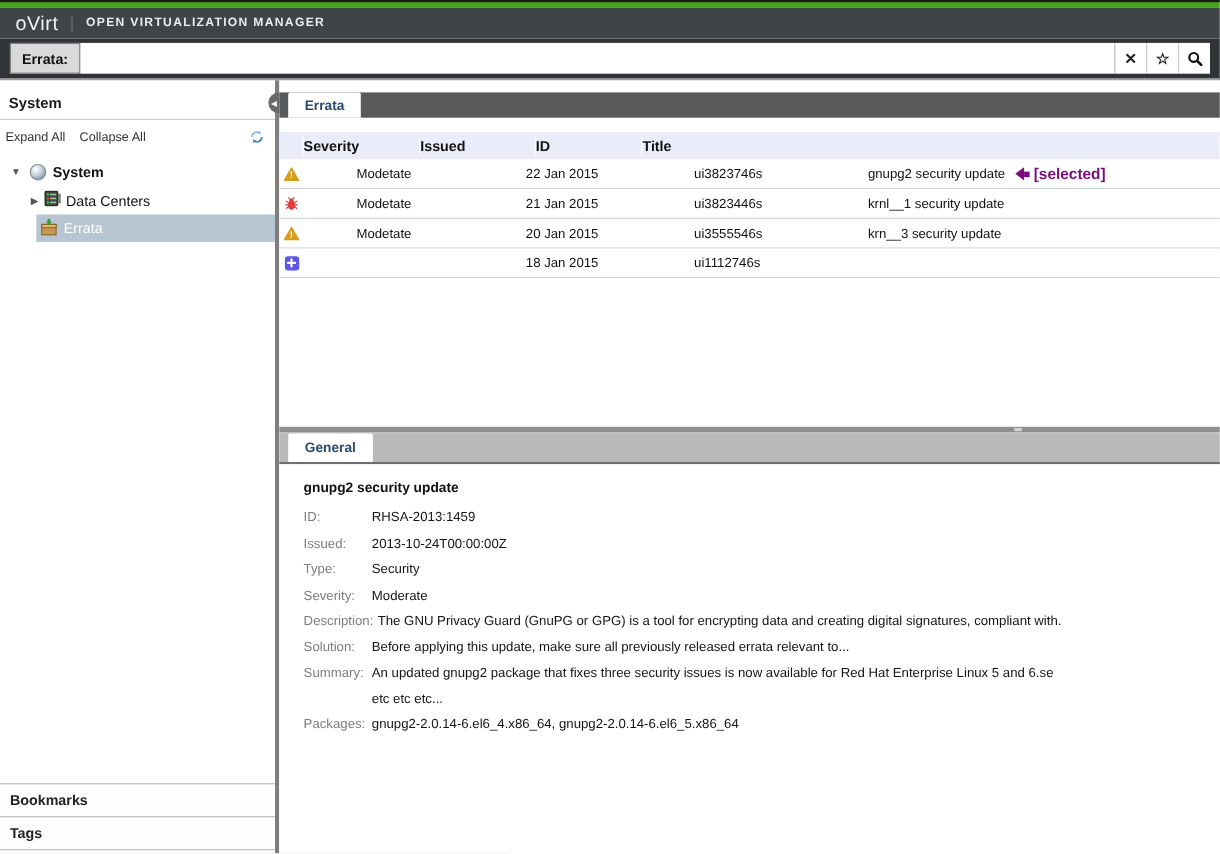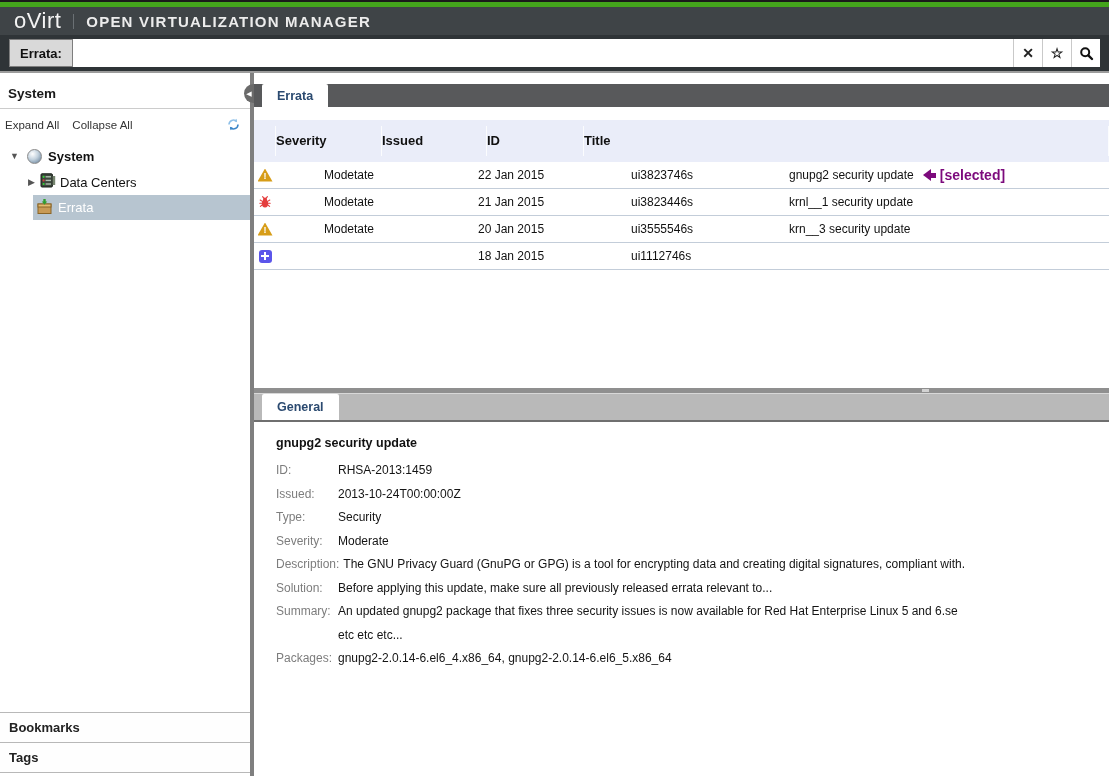--- a/index.html
+++ b/index.html
@@ -2,23 +2,23 @@
 <html><head>
 <meta charset="utf-8">
 <style>
   html,body{margin:0;padding:0;background:#e9e9e9;}
   .page{width:1109px;height:776px;display:flex;flex-direction:column;overflow:hidden;
         background:#fff;font-family:"Liberation Sans","DejaVu Sans",sans-serif;position:relative;}
 
   
   .green-strip{height:7px;background:#44a51c;border-top:2px solid #1b1b1b;box-sizing:border-box;flex:none;}
   .masthead{height:28px;background:#3f4447;display:flex;align-items:center;padding-left:14px;flex:none;}
-  .logo{font-size:22px;color:#f4f4f4;letter-spacing:.5px;}
+  .logo{font-size:18px;color:#f4f4f4;letter-spacing:.5px;}
   .logo-sep{width:1px;height:15px;background:#6a7074;margin:0 12px;}
-  .product{font-size:15px;font-weight:bold;letter-spacing:1.2px;color:#ececec;}
+  .product{font-size:11px;font-weight:bold;letter-spacing:1.2px;color:#ececec;}
 
   .searchbar{height:38px;background:#2f3437;display:flex;align-items:center;padding:0 9px;
              border-bottom:2px solid #9c9c9c;box-sizing:border-box;flex:none;}
   .search-box{display:flex;height:28px;flex:1;}
   .scope{background:#d9d9d9;border:1px solid #7e7e7e;display:flex;align-items:center;padding:0 10px;
          font-weight:bold;font-size:13px;color:#111;box-sizing:border-box;cursor:pointer;}
   .query{flex:1;border:none;outline:none;font-size:13px;padding:0 6px;min-width:0;}
   .sbtn{width:29px;background:#fff;border:none;border-left:1px solid #c9c9c9;font-size:14px;font-weight:bold;
         color:#222;display:flex;align-items:center;justify-content:center;cursor:pointer;padding:0;}
 
@@ -56,21 +56,21 @@
   
   .main{flex:1;display:flex;flex-direction:column;min-width:0;background:#fff;}
   .top-section{height:315px;flex:none;display:flex;flex-direction:column;}
   .tabstrip{flex:none;display:flex;align-items:stretch;padding-left:8px;}
   .tabstrip.dark{height:23px;background:#58595b;margin-top:11px;}
   .tabstrip.light{height:26px;background:#b9b9b9;border-top:1px solid #d8d8d8;border-bottom:2px solid #6f6f6f;box-sizing:content-box;}
   .tab{background:#fff;display:flex;align-items:center;justify-content:center;padding:0 15px;font-size:12.5px;
        font-weight:bold;color:#2b4a70;border-radius:2px 2px 0 0;cursor:pointer;}
   .gap13{height:13px;flex:none;}
 
-  .ghead{display:grid;grid-template-columns:22px 106px 105px 97px 1fr;background:#eaedf9;height:42px;
+  .ghead{display:grid;grid-template-columns:22px 106px 105px 97px 1fr;background:#eaedf9;height:25px;
          align-items:center;font-weight:bold;font-size:13px;color:#111;flex:none;}
   .ghead .hc{border-right:1px solid #fbfcfe;height:70%;display:flex;align-items:center;}
   .trow{display:grid;grid-template-columns:22px 106px 105px 97px 1fr;height:26px;align-items:center;
         border-bottom:1px solid #c3cdd9;font-size:12px;color:#111;cursor:pointer;background:#fff;gap:48px;}
   .cicon{display:flex;justify-content:center;align-items:center;}
   .ctitle{padding-left:13px;display:flex;align-items:center;white-space:nowrap;overflow:hidden;}
   .selected-note{margin-left:9px;color:#7c0a7c;font-weight:bold;font-size:14px;display:inline-flex;align-items:center;}
   .sel-arrow{display:inline-flex;align-items:center;margin-right:4px;}
   .sel-arrow .head{width:0;height:0;border:6px solid transparent;border-left:none;border-right:8px solid #7c0a7c;}
   .sel-arrow .tail{width:5px;height:5px;background:#7c0a7c;}

